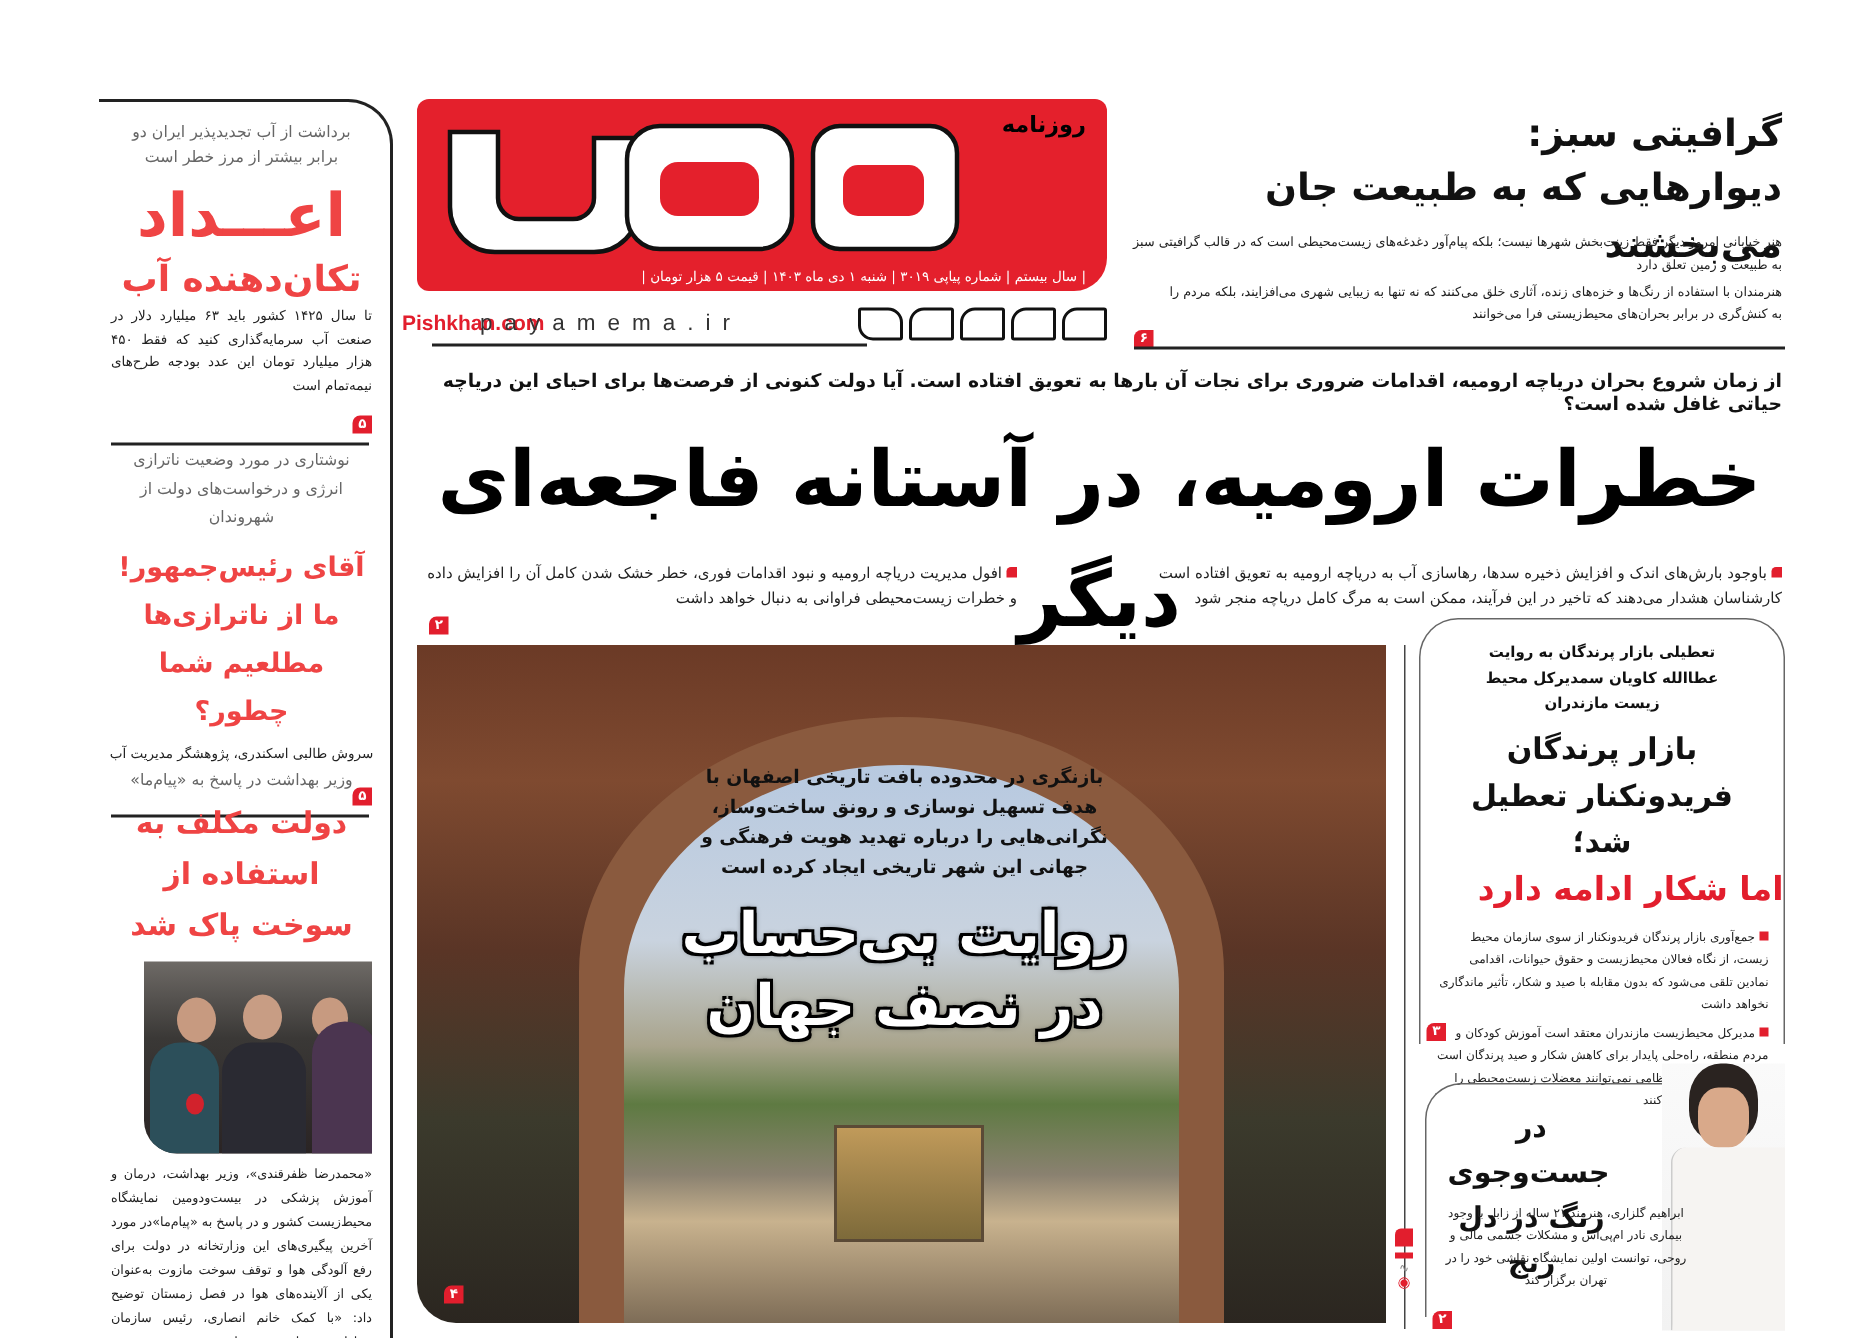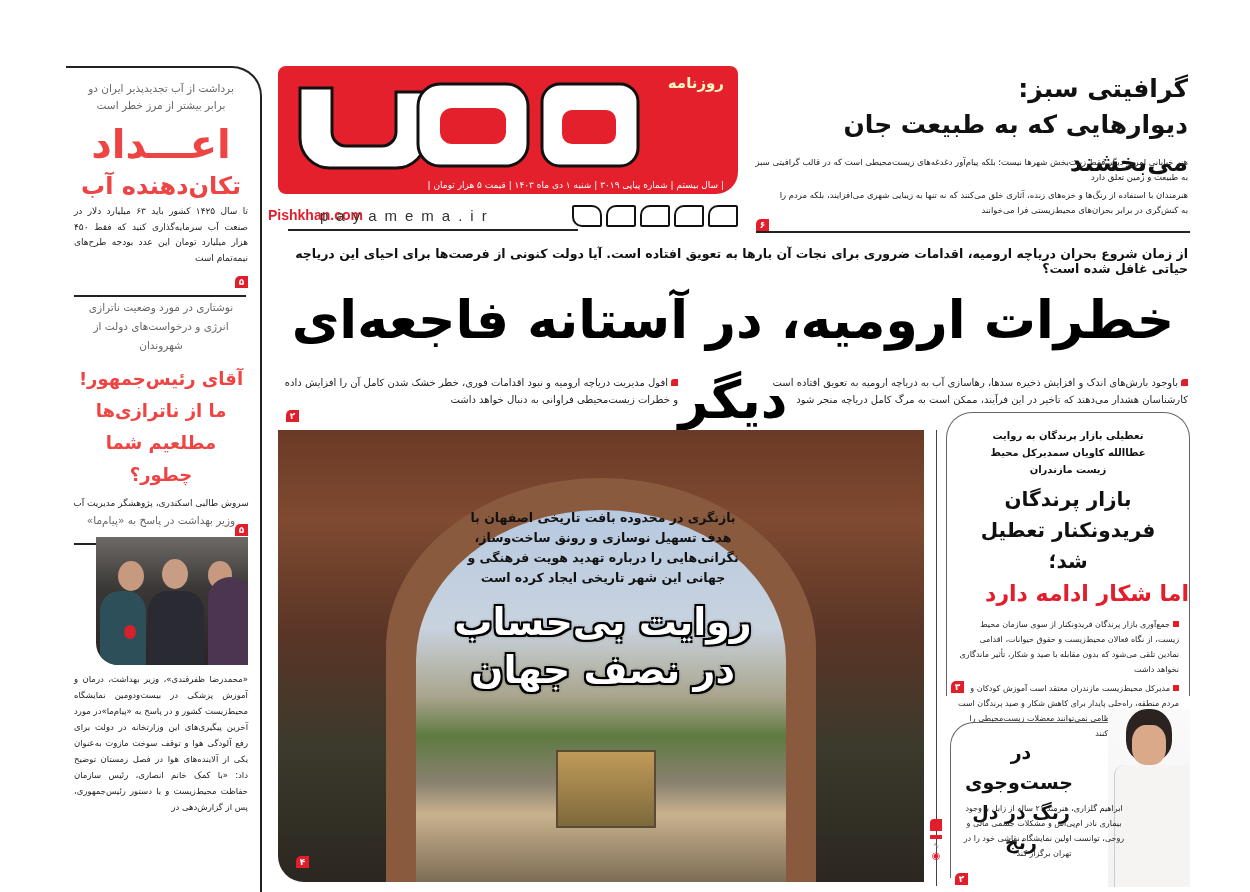--- a/index.html
+++ b/index.html
@@ -12,21 +12,21 @@
   .left-frame { position:absolute; left:0; top:0; width:196px; height:826px; border-top:2px solid #222; border-right:2px solid #222; border-top-right-radius:30px; }
   .lc-kicker { font-size: 10.5px; color:#666; text-align:center; line-height:17px; direction: rtl; }
   .lc-big { font-weight: 900; text-align:center; direction: rtl; color:#ef4444; }
   .lc-body { font-size: 9px; color:#222; direction: rtl; text-align: justify; line-height: 15.5px; padding: 0 8px; }
   .badge { display:inline-block; background:#e21e2d; color:#fff; font-size:9px; font-weight:bold; width:13px; height:12px; line-height:12px; text-align:center; border-top-left-radius:5px; }
   .sep { height:1.5px; background:#222; margin: 6px 10px 0 8px; }
 
   
   .mast { left: 278px; top: 66px; width: 460px; height: 128px; background:#e4202c; border-radius: 8px 8px 22px 8px; overflow:hidden; }
   .mast-logo { position:absolute; left: 12px; top: 8px; width: 380px; height: 96px; }
-  .mast-sub { position:absolute; right: 14px; top: 8px; color:#fef9c3; font-weight:bold; font-size:15px; direction: rtl; }
+  .mast-sub { position:absolute; right: 14px; top: 8px; color:#000000; font-weight:bold; font-size:15px; direction: rtl; }
   .mast-info { position:absolute; left: 14px; right: 14px; bottom: 4px; color:#fff; font-size:9px; direction: rtl; text-align:right; letter-spacing: 0.5px; white-space: nowrap; }
   .site-row { left: 268px; top: 203px; width: 470px; height: 28px; }
   .site-url { position:absolute; left: 52px; top: 4px; font-size: 15px; letter-spacing: 8px; color:#333; font-family:"Liberation Sans", sans-serif; }
   .site-rule { position:absolute; left: 20px; top: 26px; width: 290px; height: 1.5px; background:#222; }
   .pish { position:absolute; left: 0; top: 4px; font-size: 14px; font-weight:bold; color:#e21e2d; font-family:"Liberation Sans", sans-serif; }
   .boxes { position:absolute; right: 0; top: 2px; display:flex; gap: 4px; }
   .boxes span { display:block; width: 30px; height: 22px; border: 2px solid #111; border-radius: 10px 2px 2px 2px; }
   .boxes span:first-child { border-radius: 2px 10px 2px 10px; }
 
   
@@ -99,20 +99,21 @@
   <div style="position:absolute; left:0; top:232px; width:190px;">
     <div class="lc-kicker" style="padding:0 18px; line-height:19px;">نوشتاری در مورد وضعیت ناترازی انرژی و درخواست‌های دولت از شهروندان</div>
     <div class="lc-big" style="font-size:18px; line-height:32px; margin-top:8px; padding:0 10px;">آقای رئیس‌جمهور! ما از ناترازی‌ها مطلعیم شما چطور؟</div>
     <div class="lc-kicker" style="color:#222; font-size:9px; margin-top:4px;">سروش طالبی اسکندری، پژوهشگر مدیریت آب</div>
     <div style="padding: 6px 8px 0 0; direction:rtl;"><span class="badge">۵</span></div>
     <div class="sep"></div>
   </div>
 
   <div style="position:absolute; left:0; top:446px; width:190px;">
     <div class="lc-kicker">وزیر بهداشت در پاسخ به «پیام‌ما»</div>
+    <div class="lc-big" style="font-size:20px; line-height:34px; margin-top:2px; padding:0 20px;">دولت مکلف به استفاده از سوخت پاک شد</div>
     <div style="margin: 8px 8px 0 30px; height:128px; border-bottom-left-radius:22px; overflow:hidden; background: linear-gradient(180deg,#6e6a66 0%, #3a3836 40%, #2a2424 100%); position:relative;">
       <div style="position:absolute; left:22px; top:24px; width:26px; height:30px; background:#c79a80; border-radius:50%;"></div>
       <div style="position:absolute; left:66px; top:22px; width:26px; height:30px; background:#c89d84; border-radius:50%;"></div>
       <div style="position:absolute; left:112px; top:24px; width:24px; height:28px; background:#c79a80; border-radius:50%;"></div>
       <div style="position:absolute; left:4px; top:54px; width:46px; height:74px; background:#2c4f5a; border-radius:20px 20px 0 0;"></div>
       <div style="position:absolute; left:52px; top:54px; width:56px; height:74px; background:#2a2a32; border-radius:20px 20px 0 0;"></div>
       <div style="position:absolute; left:112px; top:40px; width:44px; height:88px; background:#4b3550; border-radius:22px 22px 0 0;"></div>
       <div style="position:absolute; left:28px; top:88px; width:12px; height:14px; background:#d2222c; border-radius:50%;"></div>
     </div>
     <div class="lc-body" style="margin-top:6px; font-size:8.5px; line-height:16px;">«محمدرضا ظفرقندی»، وزیر بهداشت، درمان و آموزش پزشکی در بیست‌ودومین نمایشگاه محیط‌زیست کشور و در پاسخ به «پیام‌ما»در مورد آخرین پیگیری‌های این وزارتخانه در دولت برای رفع آلودگی هوا و توقف سوخت مازوت به‌عنوان یکی از آلاینده‌های هوا در فصل زمستان توضیح داد: «با کمک خانم انصاری، رئیس سازمان حفاظت محیط‌زیست و با دستور رئیس‌جمهوری، پس از گزارش‌دهی در</div>

